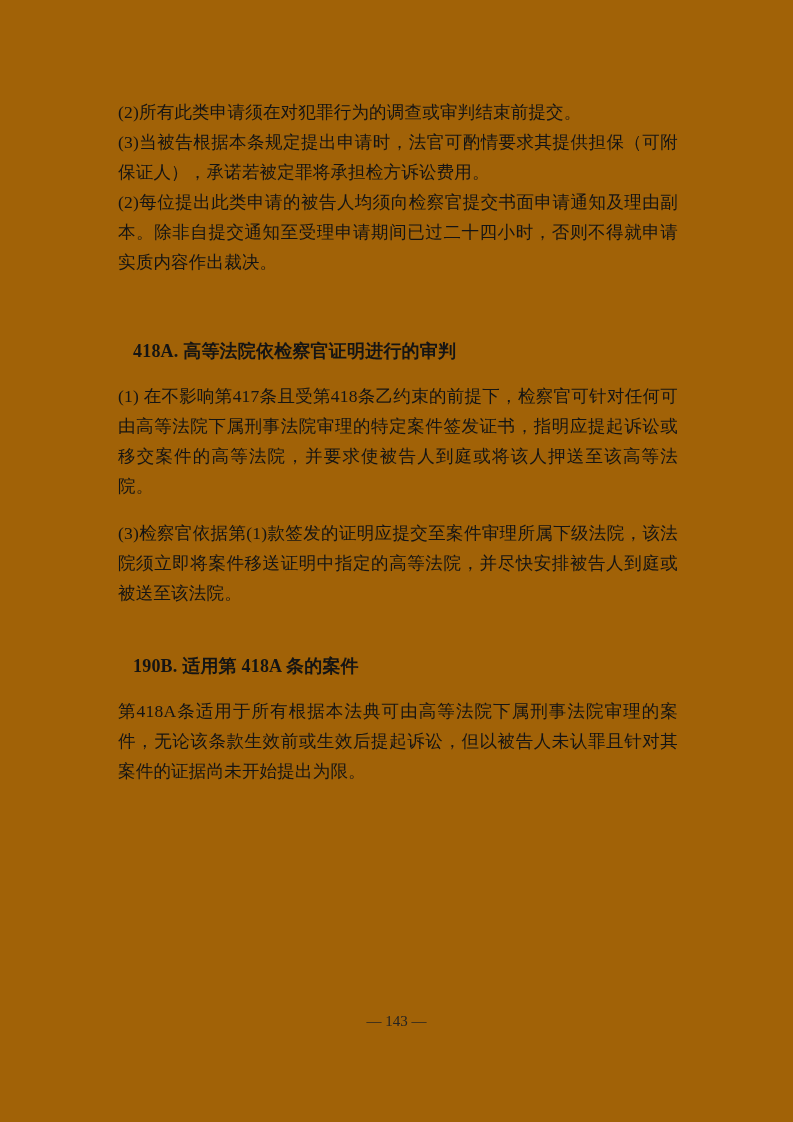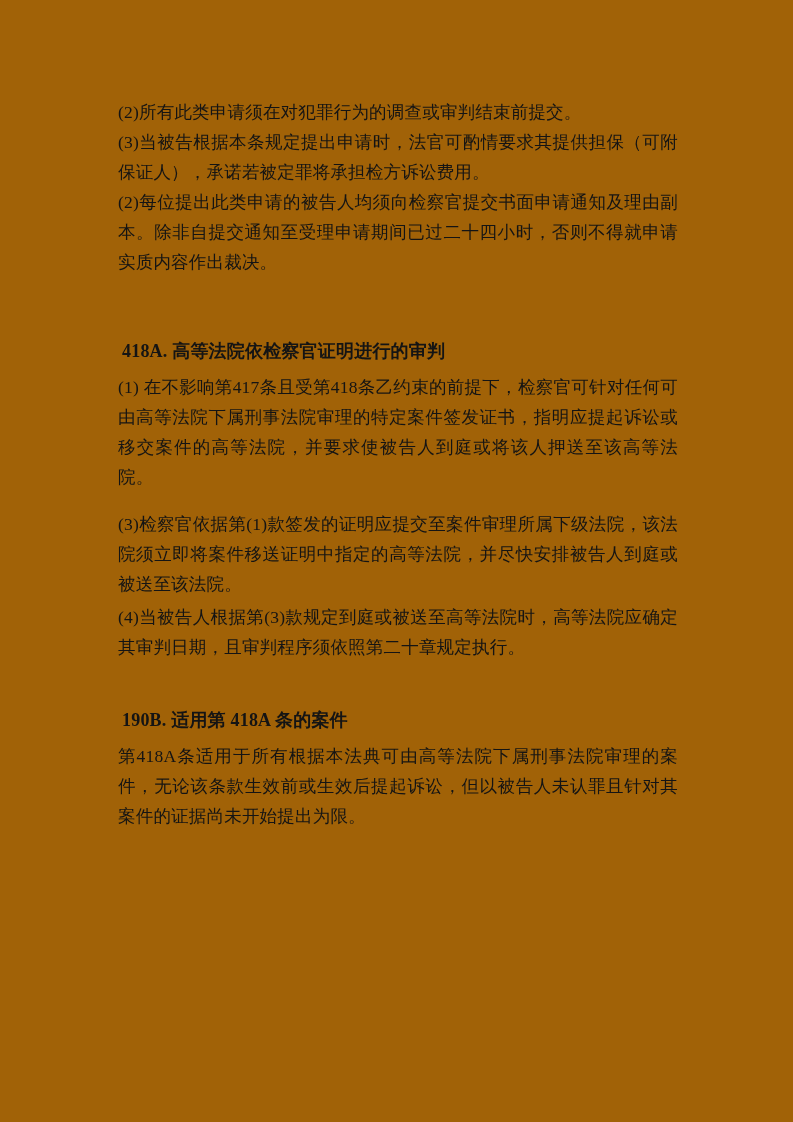--- a/index.html
+++ b/index.html
@@ -27,21 +27,21 @@
     line-height: 30px;
     text-align: justify;
     text-justify: inter-ideograph;
     margin: 0;
     letter-spacing: 0.2px;
   }
   .heading {
     font-size: 18px;
     line-height: 30px;
     font-weight: bold;
-    margin: 4px;
+    margin: 15px;
     letter-spacing: 0.2px;
   }
   .h-418a { margin-top: 59px; }
   .p-after-heading { margin-top: 6px; }
   .p-gap-small { margin-top: 3px; }
   .p-gap-tiny { margin-top: 17px; }
   .h-418b { margin-top: 43px; }
   .footer {
     position: absolute;
     left: 0;
@@ -58,19 +58,19 @@
 
 <div class="page">
   <div class="content">
     <p class="para">(2)所有此类申请须在对犯罪行为的调查或审判结束前提交。</p>
     <p class="para">(3)当被告根据本条规定提出申请时，法官可酌情要求其提供担保（可附保证人），承诺若被定罪将承担检方诉讼费用。</p>
     <p class="para">(2)每位提出此类申请的被告人均须向检察官提交书面申请通知及理由副本。除非自提交通知至受理申请期间已过二十四小时，否则不得就申请实质内容作出裁决。</p>
 
     <h2 class="heading h-418a">418A. 高等法院依检察官证明进行的审判</h2>
     <p class="para p-after-heading">(1) 在不影响第417条且受第418条乙约束的前提下，检察官可针对任何可由高等法院下属刑事法院审理的特定案件签发证书，指明应提起诉讼或移交案件的高等法院，并要求使被告人到庭或将该人押送至该高等法院。</p>
     <p class="para p-gap-tiny">(3)检察官依据第(1)款签发的证明应提交至案件审理所属下级法院，该法院须立即将案件移送证明中指定的高等法院，并尽快安排被告人到庭或被送至该法院。</p>
-    <p class="para p-gap-small">(4)当被告人根据第(3)款规定到庭或被送至高等法院时，高等法院应确定其审判日期，且审判程序须依照第二十章规定执行。</p>
 
     <h2 class="heading h-418b">190B. 适用第 418A 条的案件</h2>
     <p class="para p-after-heading">第418A条适用于所有根据本法典可由高等法院下属刑事法院审理的案件，无论该条款生效前或生效后提起诉讼，但以被告人未认罪且针对其案件的证据尚未开始提出为限。</p>
   </div>
 
+  <div class="footer">— 143 —</div>
 </div>
 
 </body></html>

